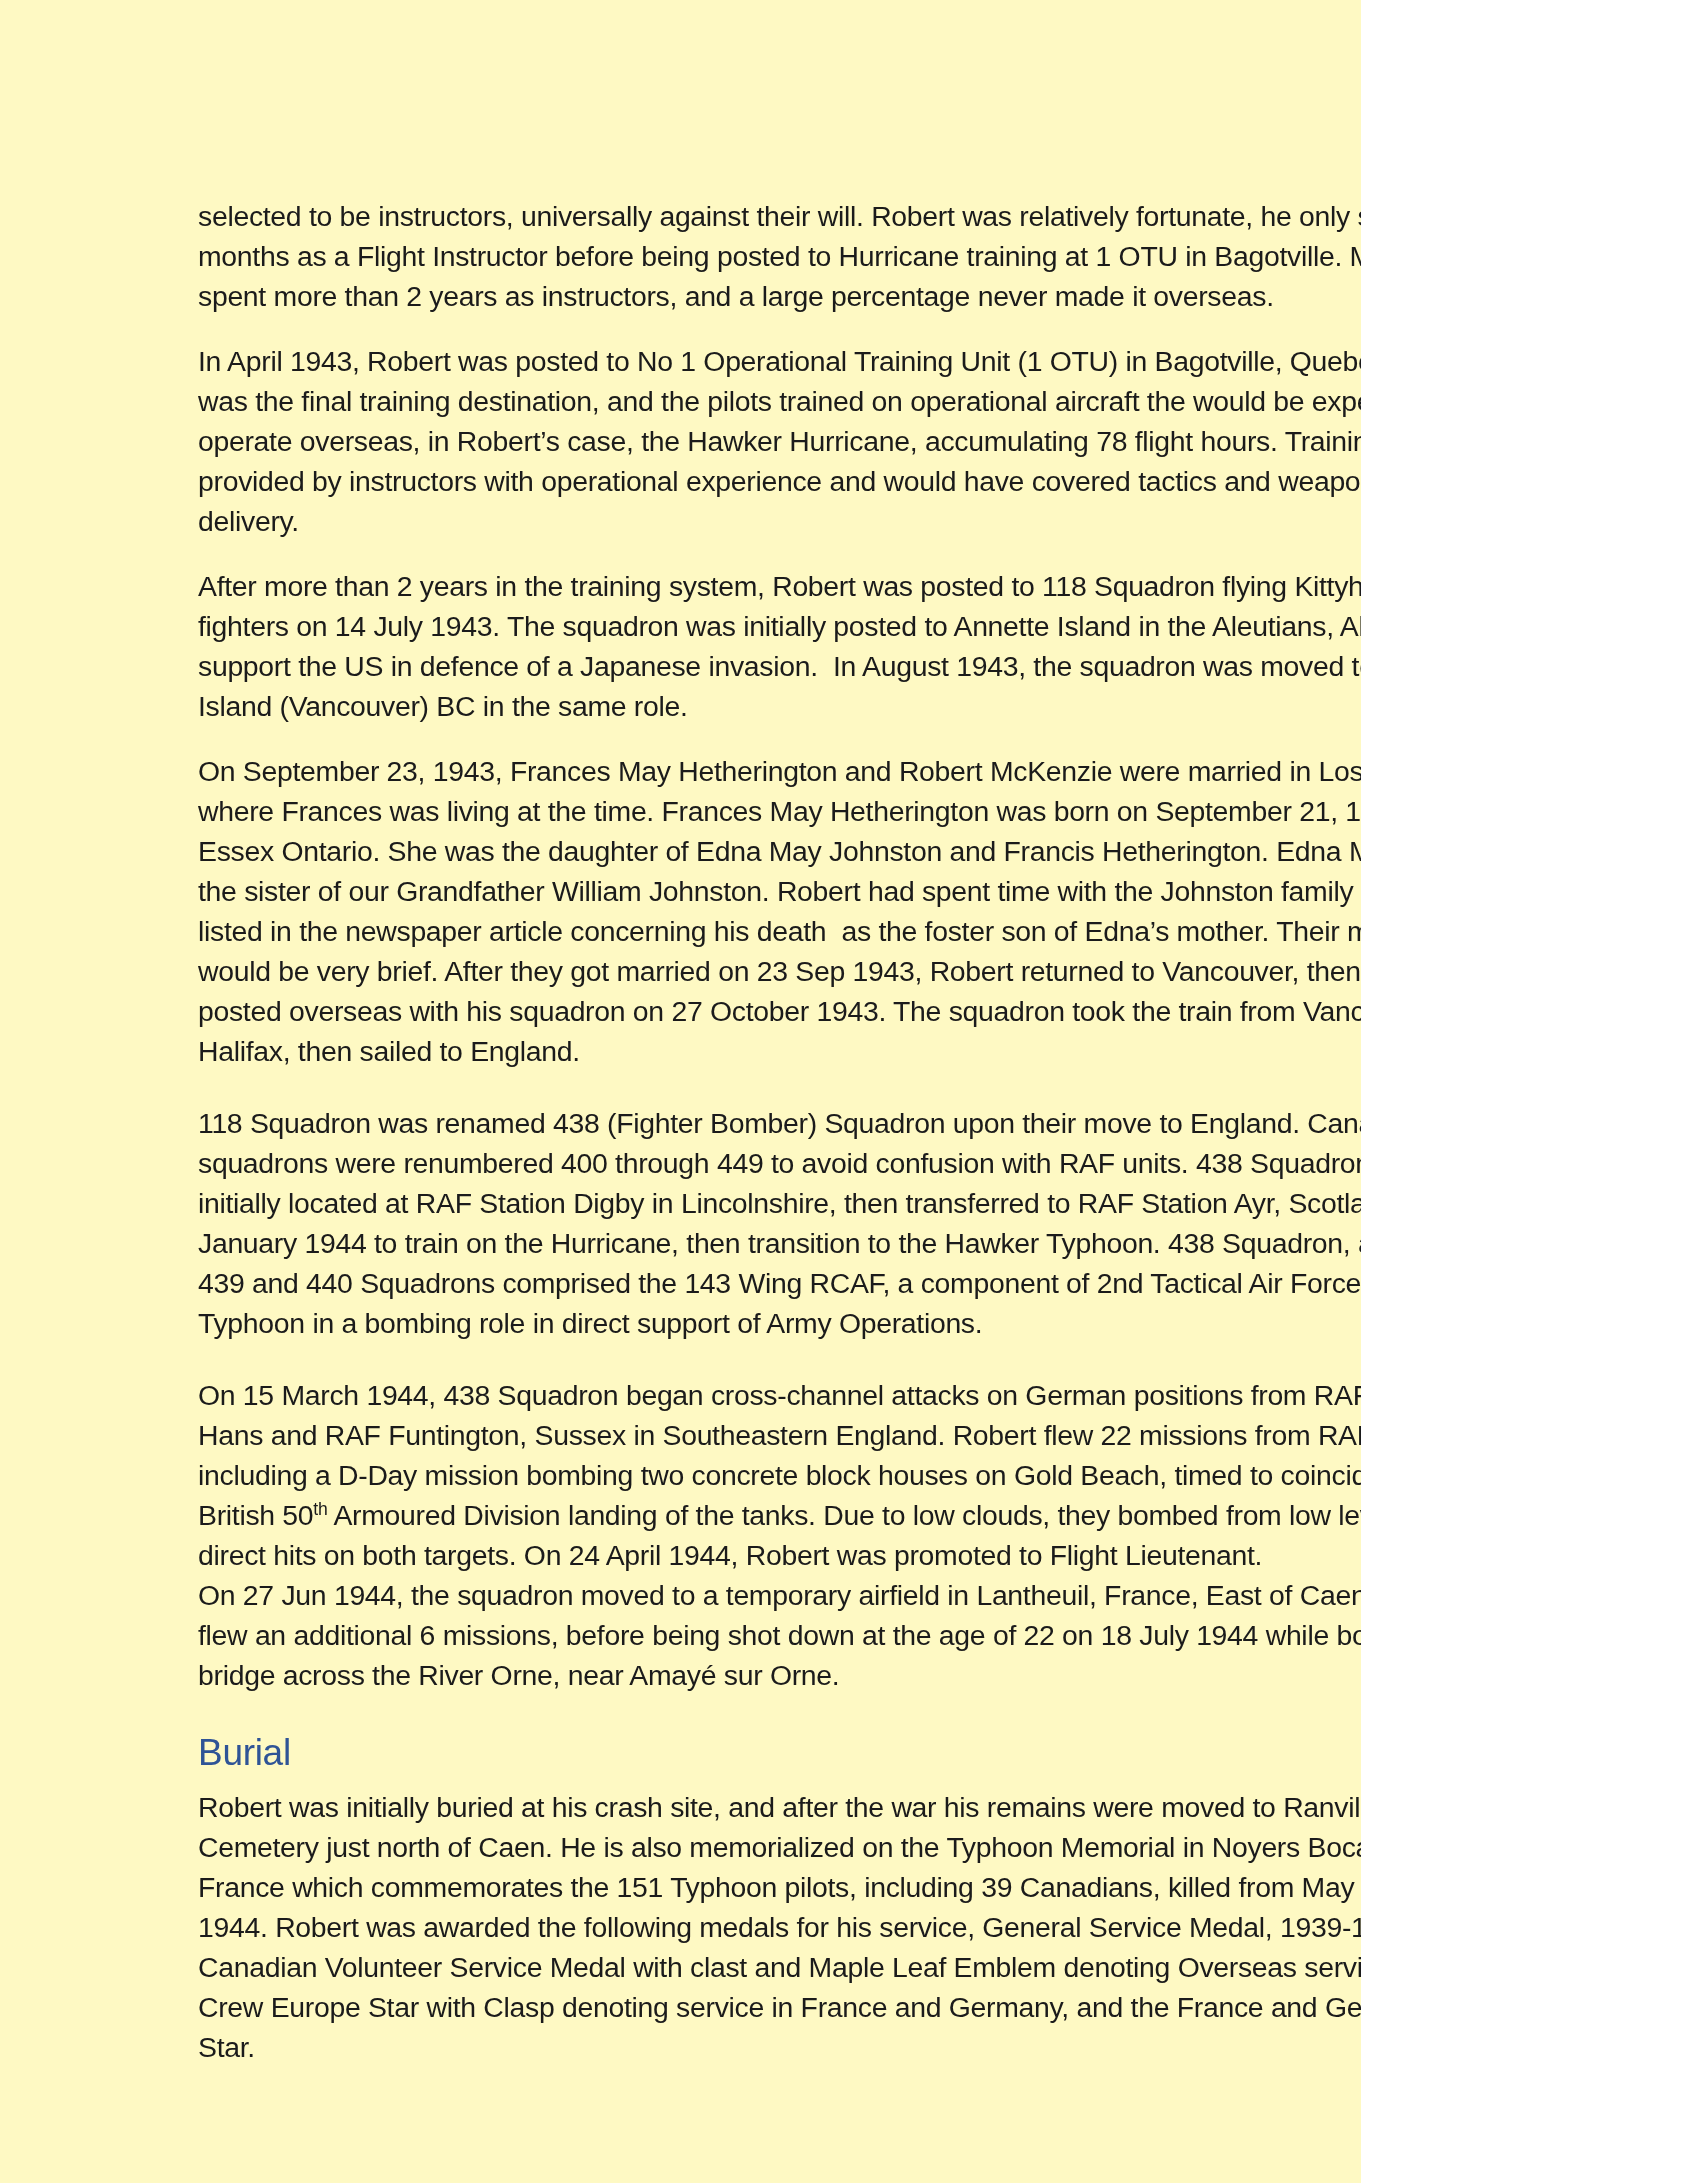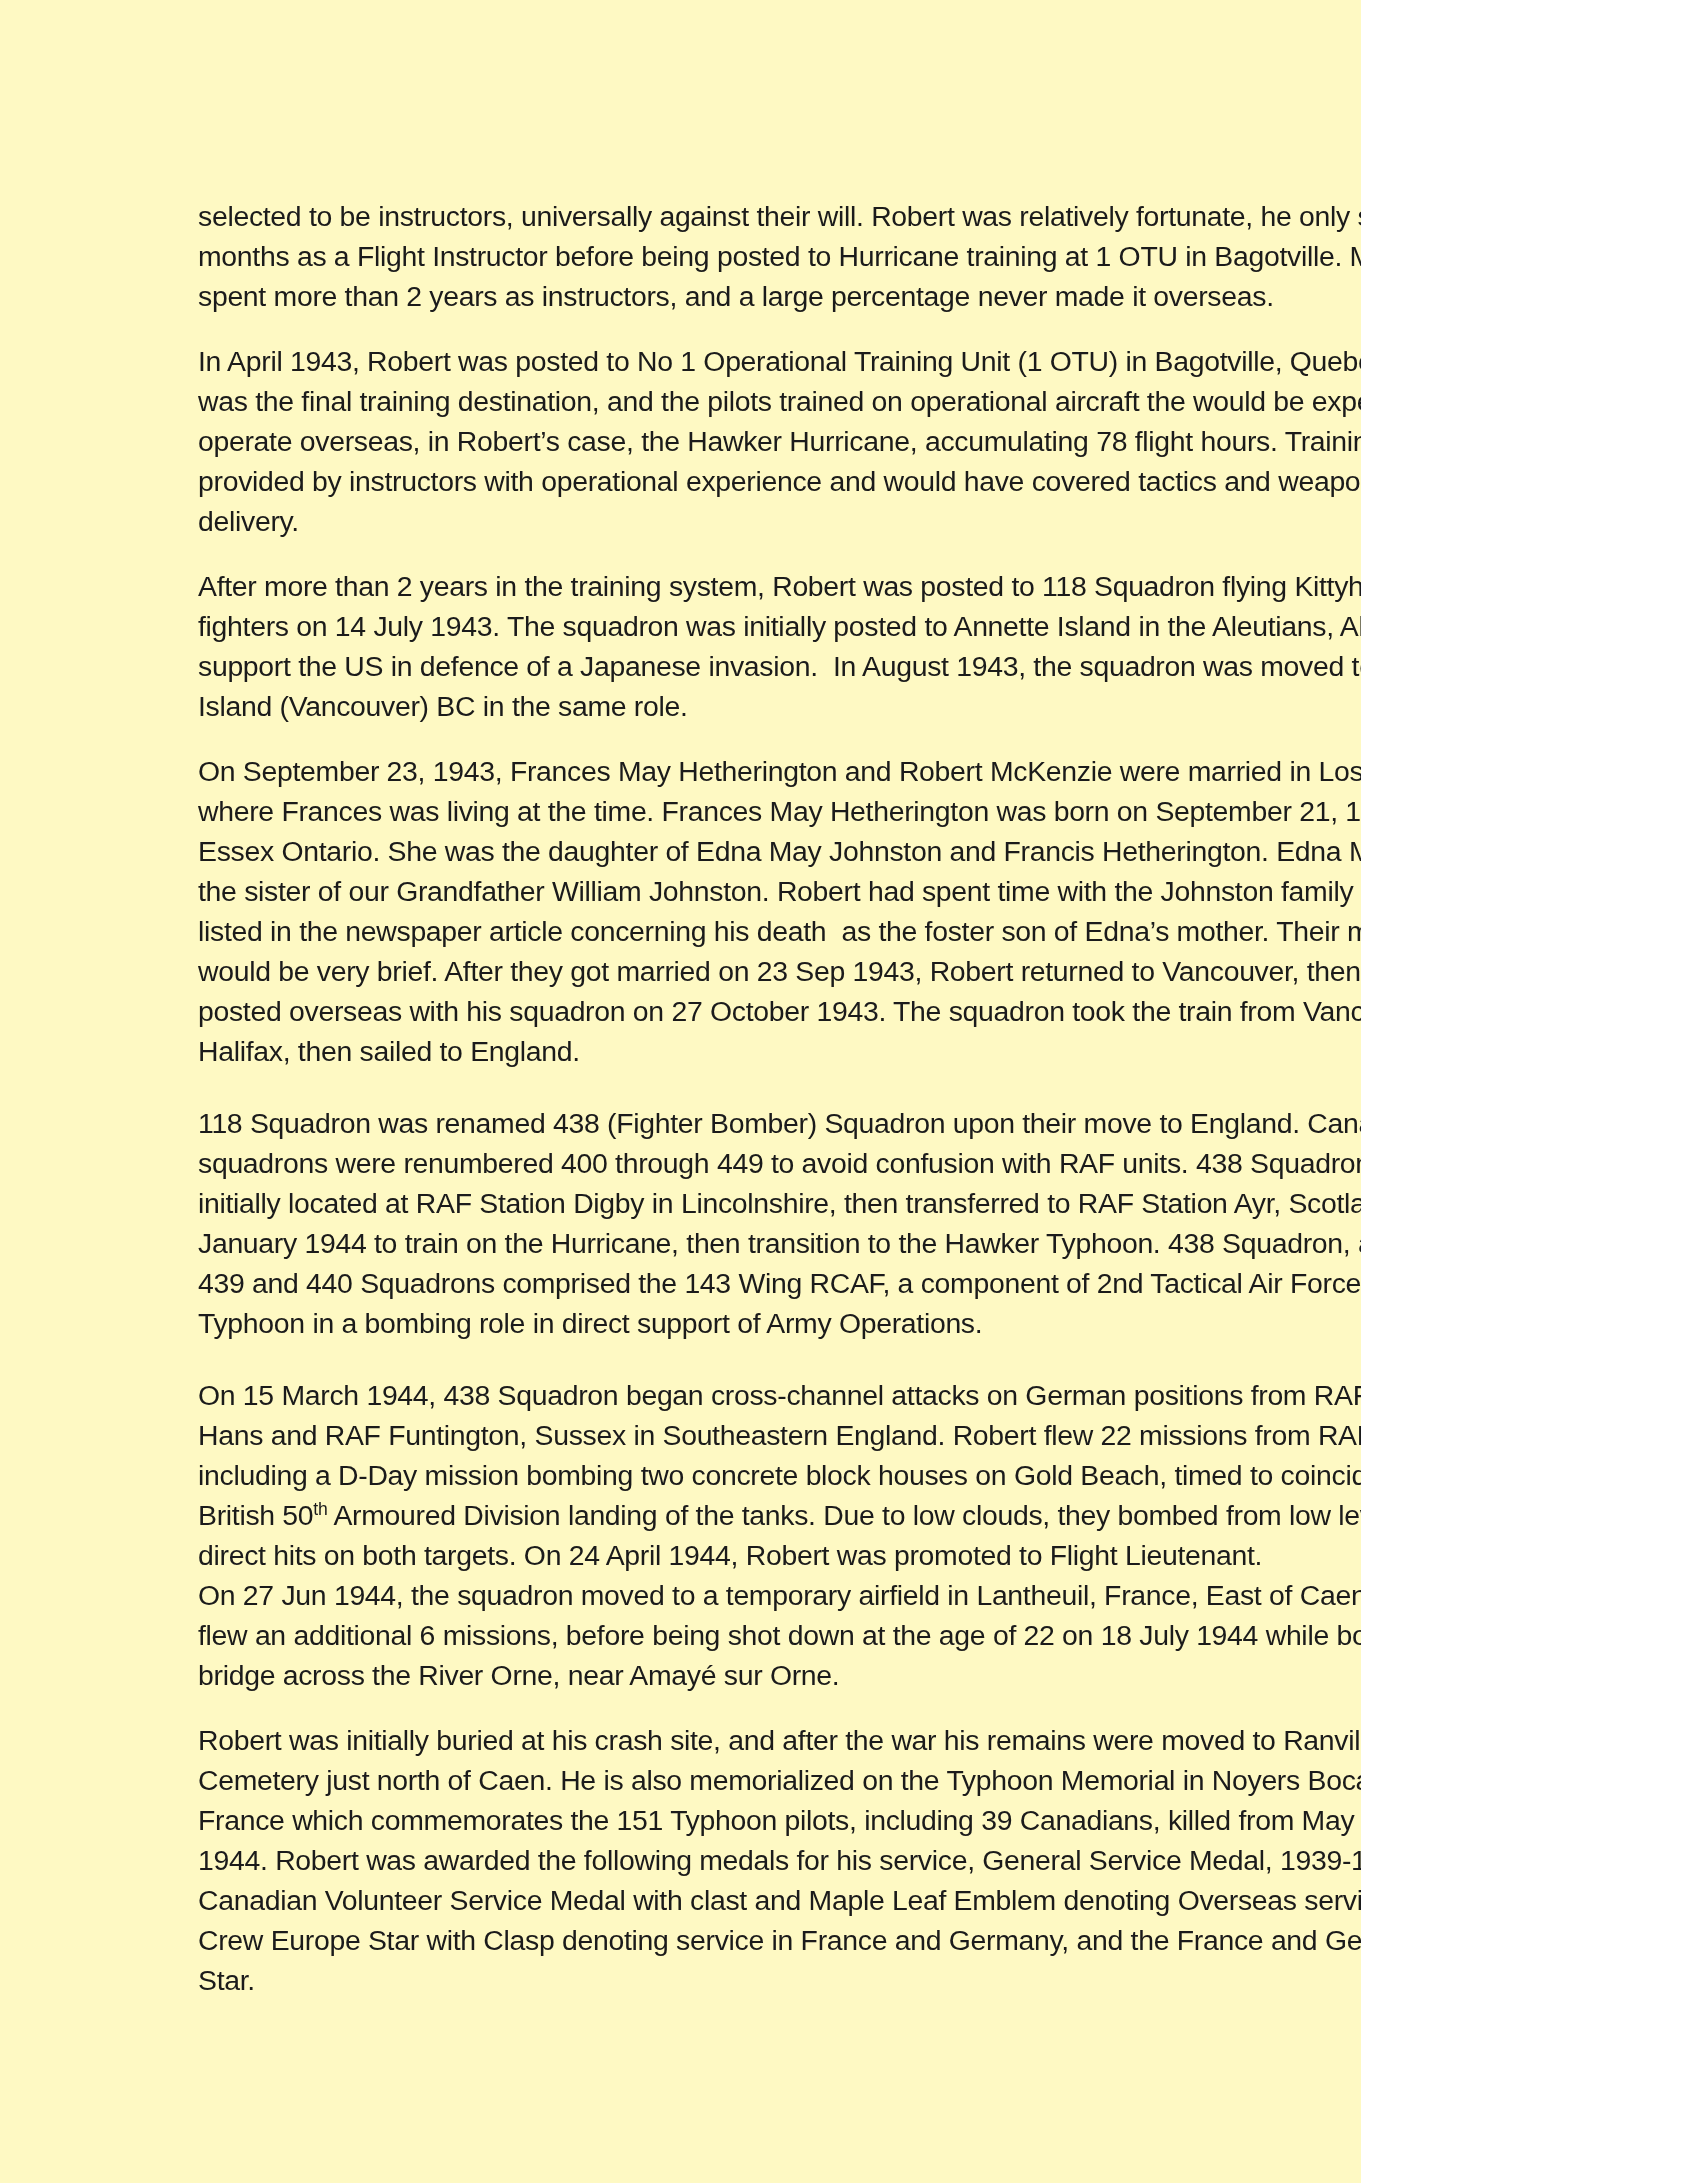--- a/index.html
+++ b/index.html
@@ -59,18 +59,19 @@
     <p class="body-text">In April 1943, Robert was posted to No 1 Operational Training Unit (1 OTU) in Bagotville, Quebec. This was the final training destination, and the pilots trained on operational aircraft the would be expected to operate overseas, in Robert’s case, the Hawker Hurricane, accumulating 78 flight hours. Training was provided by instructors with operational experience and would have covered tactics and weapons delivery.</p>
 
     <p class="body-text">After more than 2 years in the training system, Robert was posted to 118 Squadron flying Kittyhawk fighters on 14 July 1943. The squadron was initially posted to Annette Island in the Aleutians, Alaska to support the US in defence of a Japanese invasion.  In August 1943, the squadron was moved to Sea Island (Vancouver) BC in the same role.</p>
 
     <p class="body-text">On September 23, 1943, Frances May Hetherington and Robert McKenzie were married in Los Angeles where Frances was living at the time. Frances May Hetherington was born on September 21, 1925, in Essex Ontario. She was the daughter of Edna May Johnston and Francis Hetherington. Edna May was the sister of our Grandfather William Johnston. Robert had spent time with the Johnston family and was listed in the newspaper article concerning his death  as the foster son of Edna’s mother. Their marriage would be very brief. After they got married on 23 Sep 1943, Robert returned to Vancouver, then was posted overseas with his squadron on 27 October 1943. The squadron took the train from Vancouver to Halifax, then sailed to England.</p>
 
     <p class="body-text extra-space">118 Squadron was renamed 438 (Fighter Bomber) Squadron upon their move to England. Canadian squadrons were renumbered 400 through 449 to avoid confusion with RAF units. 438 Squadron was initially located at RAF Station Digby in Lincolnshire, then transferred to RAF Station Ayr, Scotland in January 1944 to train on the Hurricane, then transition to the Hawker Typhoon. 438 Squadron, along with 439 and 440 Squadrons comprised the 143 Wing RCAF, a component of 2nd Tactical Air Force, flying the Typhoon in a bombing role in direct support of Army Operations.</p>
 
     <p class="body-text extra-space"><span>On 15 March 1944, 438 Squadron began cross-channel attacks on German positions from RAF Hurn, Hans and RAF Funtington, Sussex in Southeastern England. Robert flew 22 missions from RAF Hurn, including a D-Day mission bombing two concrete block houses on Gold Beach, timed to coincide with the British 50</span><sup>th</sup><span> Armoured Division landing of the tanks. Due to low clouds, they bombed from low levels with direct hits on both targets. On 24 April 1944, Robert was promoted to Flight Lieutenant.</span><br><span>On 27 Jun 1944, the squadron moved to a temporary airfield in Lantheuil, France, East of Caen. Robert flew an additional 6 missions, before being shot down at the age of 22 on 18 July 1944 while bombing a bridge across the River Orne, near Amayé sur Orne.</span></p>
 
+    <h1 class="heading" style="color: rgb(47, 84, 150);">Burial</h1>
 
     <p class="body-text">Robert was initially buried at his crash site, and after the war his remains were moved to Ranville Military Cemetery just north of Caen. He is also memorialized on the Typhoon Memorial in Noyers Bocage, France which commemorates the 151 Typhoon pilots, including 39 Canadians, killed from May to August 1944. Robert was awarded the following medals for his service, General Service Medal, 1939-1945 Star, Canadian Volunteer Service Medal with clast and Maple Leaf Emblem denoting Overseas service,  Air Crew Europe Star with Clasp denoting service in France and Germany, and the France and Germany Star.</p>
 
   </div>
 </div>
 
 
 </body></html>

